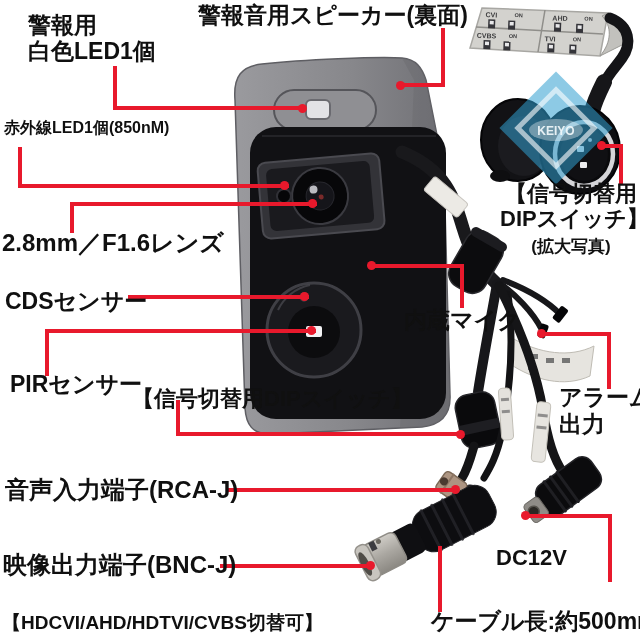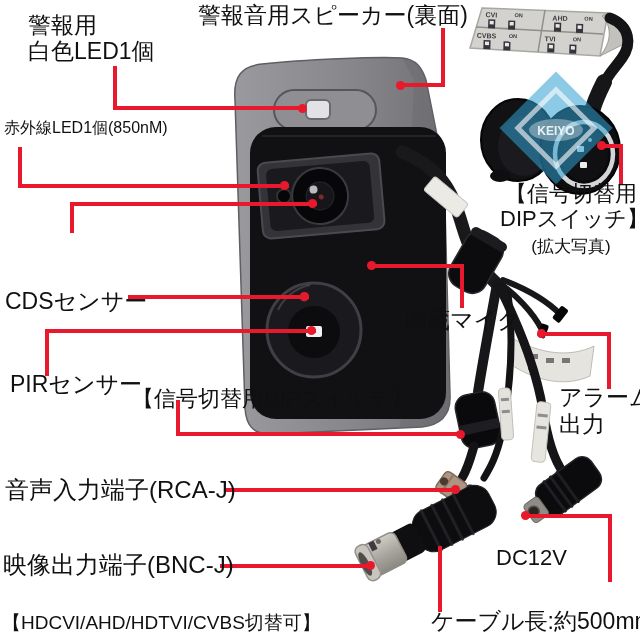--- a/index.html
+++ b/index.html
@@ -1,20 +1,20 @@
 <!DOCTYPE html>
 <html><head>
 <meta charset="utf-8">
 <style>
   html,body{margin:0;padding:0;}
   #stage{
     position:relative;width:640px;height:640px;background:#ffffff;overflow:hidden;
     font-family:"Liberation Sans","DejaVu Sans",sans-serif;
   }
-  .lbl{position:absolute;font-weight:normal;color:#101010;white-space:nowrap;line-height:1.15;}
+  .lbl{position:absolute;font-weight:bold;color:#101010;white-space:nowrap;line-height:1.15;}
   .line{position:absolute;background:#e8192c;}
   .dot{position:absolute;width:9px;height:9px;border-radius:50%;background:#e8192c;}
   .blue{color:#1c3f9f;}
   .orange{color:#e43310;}
   svg{position:absolute;left:0;top:0;}
 </style>
 </head>
 <body>
 
 <div id="stage">
@@ -241,20 +241,21 @@
 
   <div class="lbl" style="left:28px;top:12px;font-size:23px">
     <div>警報用</div>
     <div>白色LED1個</div>
   </div>
 
   <div class="lbl" style="left:198px;top:2px;font-size:23px">警報音用スピーカー(裏面)</div>
 
   <div class="lbl" style="left:4px;top:119px;font-size:16px">赤外線LED1個(850nM)</div>
 
+  <div class="lbl" style="left:2px;top:229px;font-size:24px">2.8mm／F1.6レンズ</div>
 
   <div class="lbl" style="left:5px;top:288px;font-size:23px">CDSセンサー</div>
 
   <div class="lbl" style="left:10px;top:371px;font-size:23px">PIRセンサー</div>
 
   <div class="lbl" style="left:132px;top:386px;font-size:22px">【信号切替用DIPスイッチ】</div>
 
   <div class="lbl" style="left:404px;top:307px;font-size:23px">内蔵マイク</div>
 
   <div class="lbl" style="left:500px;top:181px;width:142px;text-align:center;font-size:22px">

